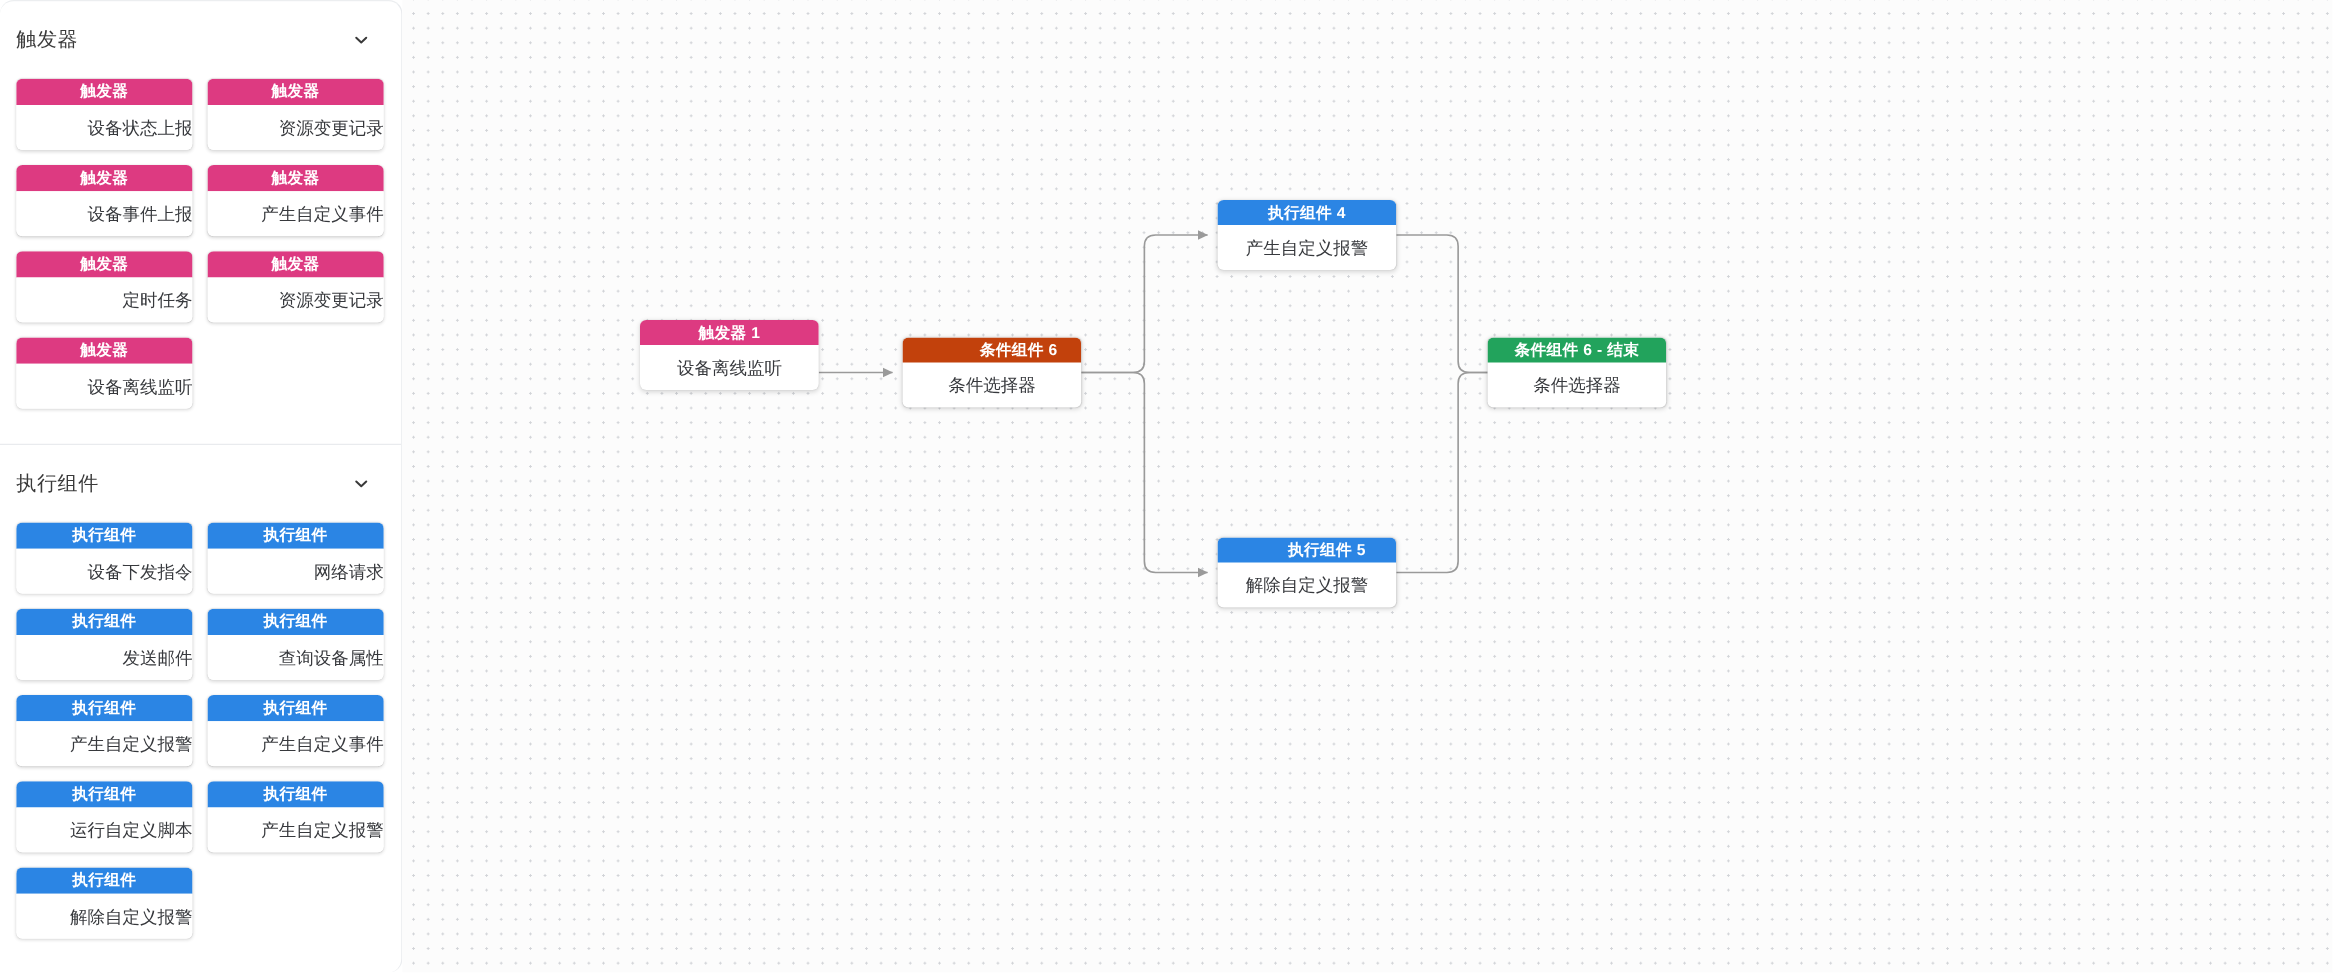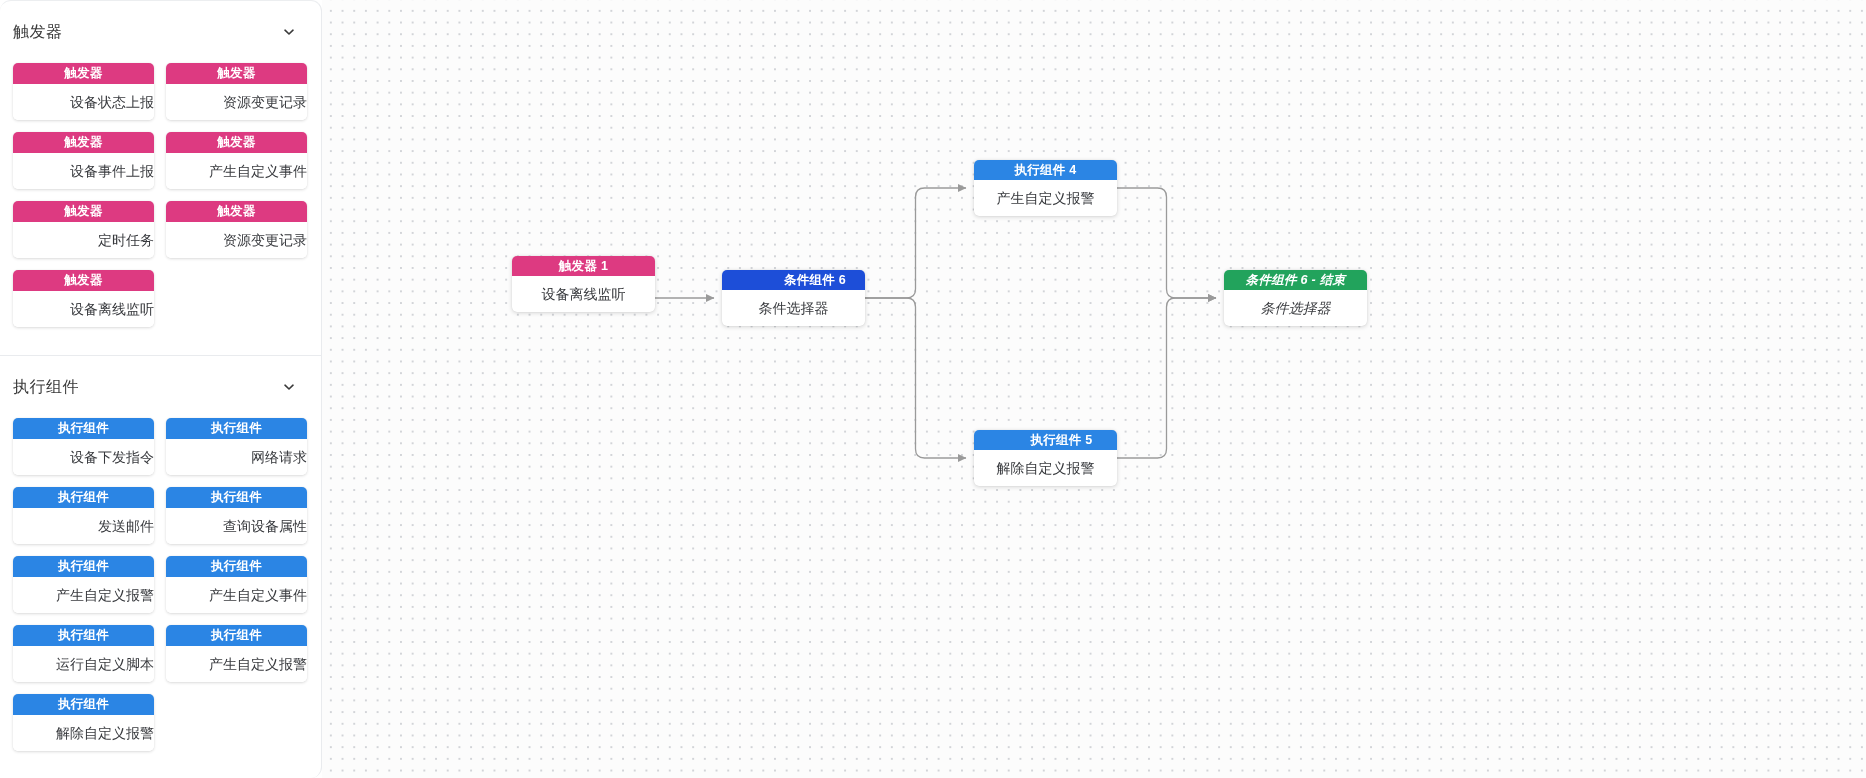--- a/index.html
+++ b/index.html
@@ -266,33 +266,33 @@
           <path d="M795,458 L835.5,458 Q844.5,458 844.5,449 L844.5,307 Q844.5,298 853.5,298 L894,298" marker-end="url(#arrow-head)"></path>
         </g>
     </svg>
 
     <div class="flow-node" id="node-n1" style="left: 190px; top: 256px; width: 143px;">
       <div class="flow-node-head nh-trigger" style="background: rgb(221, 58, 129);">触发器 1</div>
       <div class="flow-node-body">设备离线监听</div>
     </div>
 
     <div class="flow-node" id="node-n2" style="left: 400px; top: 270px; width: 143px;">
-      <div class="flow-node-head nh-condition" style="background: #1d4ed8; padding-left: 43px;">条件组件 6</div>
+      <div class="flow-node-head nh-condition" style="background: #c2410c; padding-left: 43px;">条件组件 6</div>
       <div class="flow-node-body">条件选择器</div>
     </div>
 
     <div class="flow-node" id="node-n3" style="left: 652px; top: 160px; width: 143px;">
       <div class="flow-node-head nh-action" style="background: rgb(43, 133, 228);">执行组件 4</div>
       <div class="flow-node-body">产生自定义报警</div>
     </div>
 
     <div class="flow-node" id="node-n4" style="left: 652px; top: 430px; width: 143px;">
       <div class="flow-node-head nh-action" style="background: rgb(43, 133, 228); padding-left: 32px;">执行组件 5</div>
       <div class="flow-node-body">解除自定义报警</div>
     </div>
 
-    <div class="flow-node" id="node-n5" style="left: 902px; top: 270px; width: 143px; font-style: italic;">
+    <div class="flow-node" id="node-n5" style="left: 868px; top: 270px; width: 143px;">
       <div class="flow-node-head nh-condition" style="background: rgb(34, 163, 92);">条件组件 6 - 结束</div>
       <div class="flow-node-body">条件选择器</div>
     </div>
 
   </main>
 </div>
 
 </body></html>

